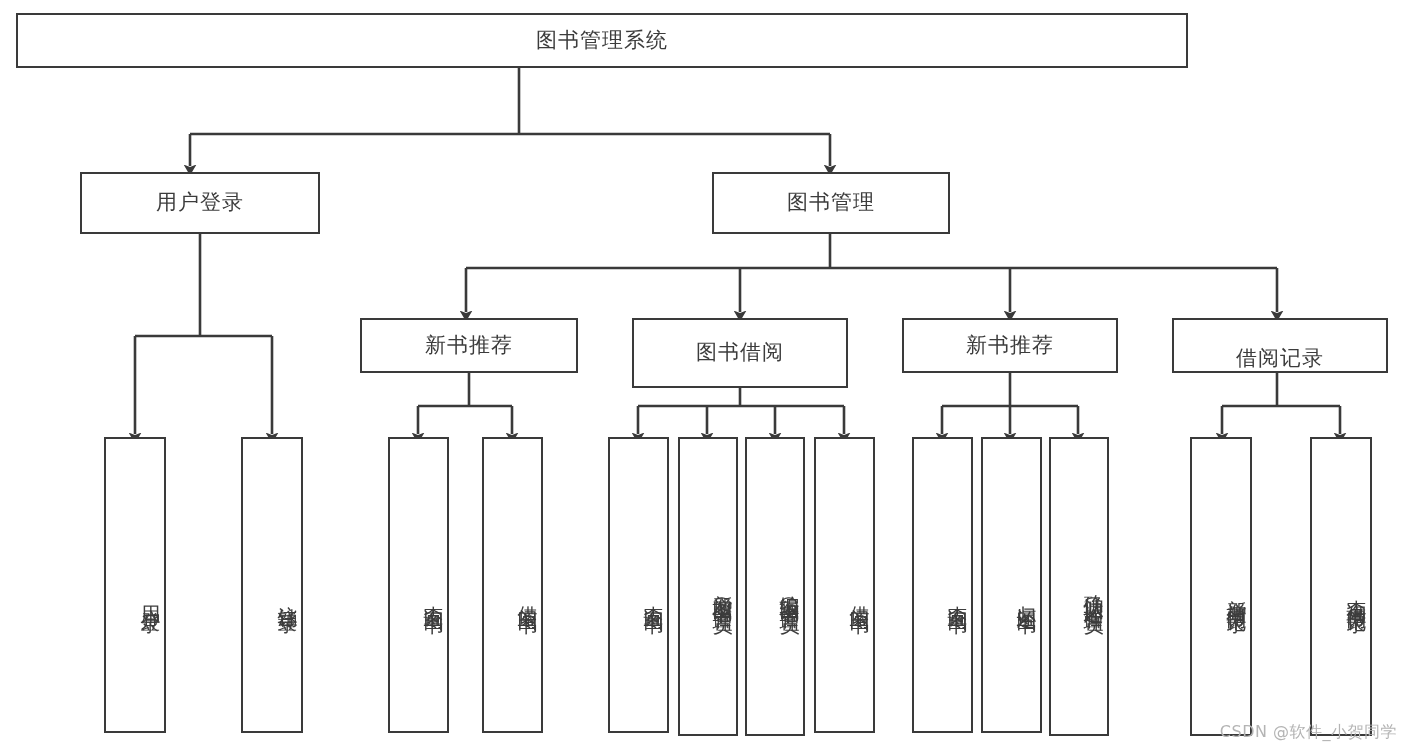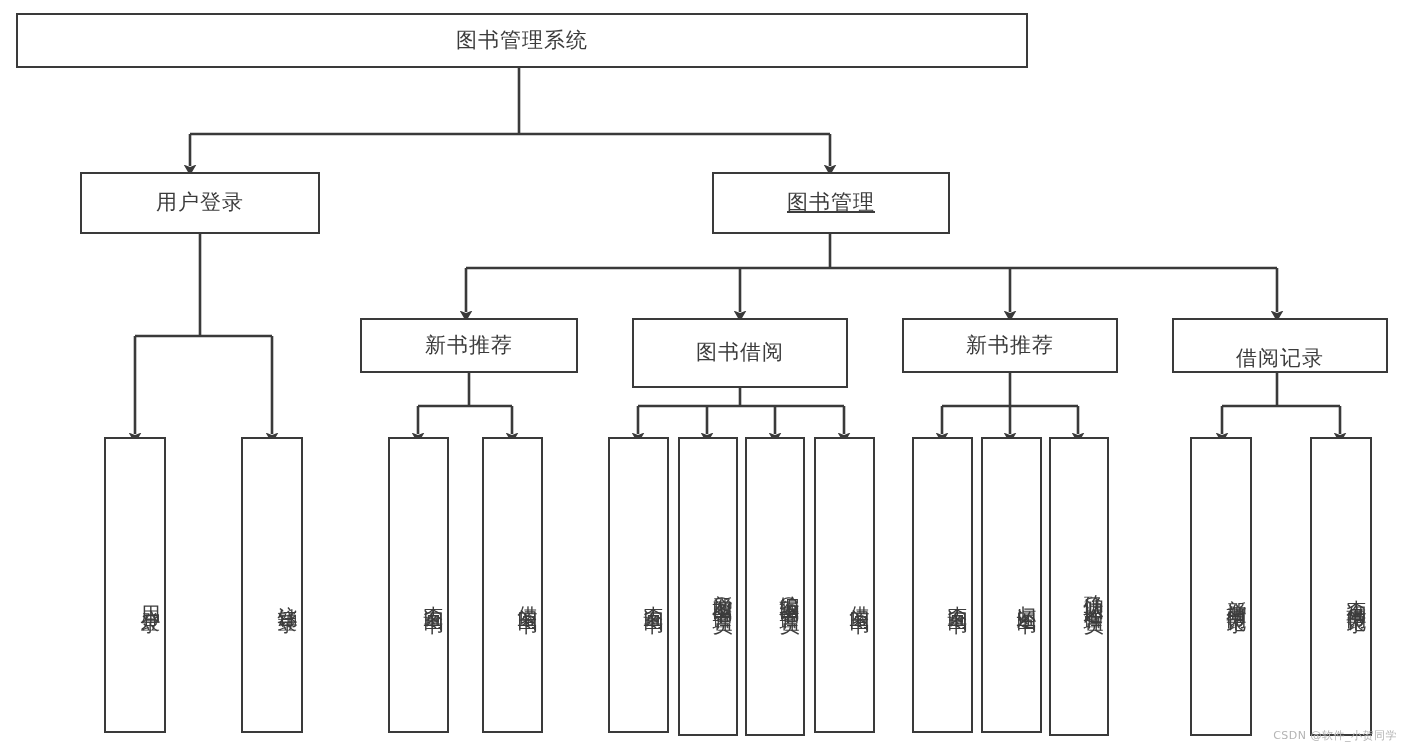--- a/index.html
+++ b/index.html
@@ -49,21 +49,21 @@
     writing-mode:vertical-rl;
     text-orientation:upright;
     letter-spacing:3px;
     white-space:nowrap;
   }
   .node.v.tall{ padding-top:12px; }
   #watermark{
     position:absolute;
     right:8px;
     bottom:4px;
-    font-size:11px;
+    font-size:16px;
     color:#b4b4b4;
     letter-spacing:0.5px;
     white-space:nowrap;
     font-family:"DejaVu Sans","Liberation Sans",sans-serif;
   }
 </style>
 </head>
 <body>
 
 <div id="canvas">
@@ -112,28 +112,28 @@
       <path d="M1078,406 L1078,434" marker-end="url(#arrow)"></path>
 
       <path d="M1277,373 L1277,406"></path>
       <path d="M1222,406 L1340,406"></path>
       <path d="M1222,406 L1222,434" marker-end="url(#arrow)"></path>
       <path d="M1340,406 L1340,434" marker-end="url(#arrow)"></path>
 
     </g>
   </svg>
 
-  <div class="node h" style="left:16px;top:13px;width:1012px;height:55px;">
+  <div class="node h" style="left:16px;top:13px;width:1172px;height:55px;">
     <span>图书管理系统</span>
   </div>
 
   <div class="node h" style="left:80px;top:172px;width:240px;height:62px;">
     <span>用户登录</span>
   </div>
-  <div class="node h" style="left:712px;top:172px;width:238px;height:62px;text-decoration:underline;">
+  <div class="node h" style="left:712px;top:172px;width:238px;height:62px;">
     <span>图书管理</span>
   </div>
 
   <div class="node h" style="left:360px;top:318px;width:218px;height:55px;text-align:right;">
     <span>新书推荐</span>
   </div>
   <div class="node h" style="left:632px;top:318px;width:216px;height:70px;">
     <span>图书借阅</span>
   </div>
   <div class="node h" style="left:902px;top:318px;width:216px;height:55px;">

